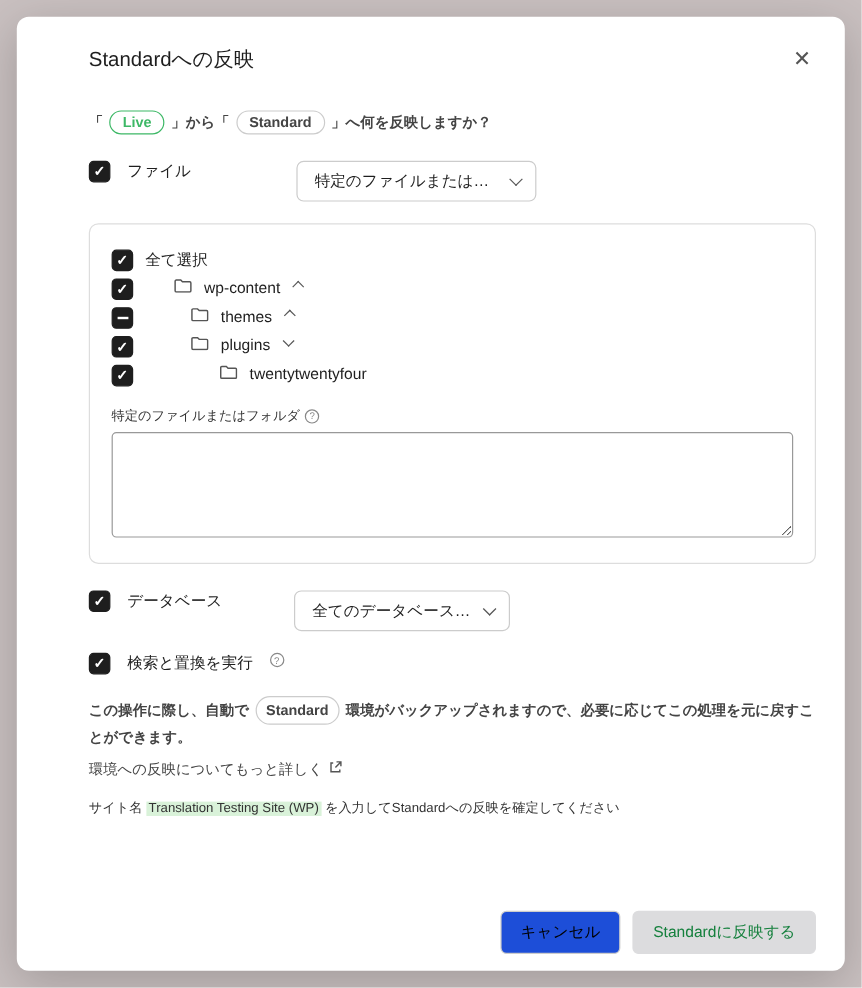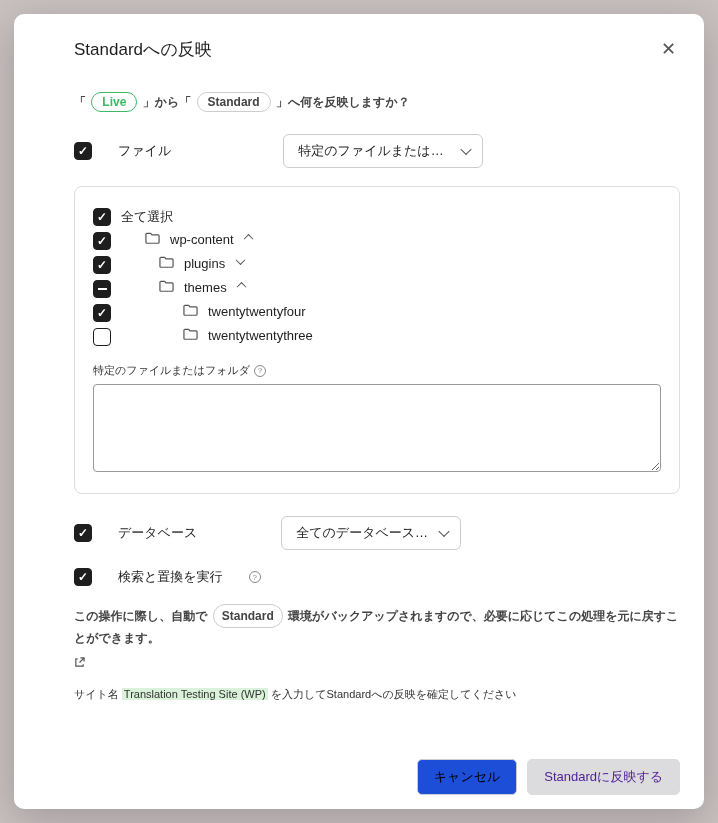--- a/index.html
+++ b/index.html
@@ -4,21 +4,21 @@
 <style>
 * { box-sizing: border-box; margin: 0; padding: 0; }
 body { font-family: -apple-system, BlinkMacSystemFont, "Segoe UI", sans-serif; background: #c9c0c0; width: 718px; height: 823px; overflow: hidden; position: relative; font-size: 13px; color: #1e1e1e; }
 .modal { position: absolute; top: 14px; left: 14px; right: 14px; bottom: 14px; background: #fff; border-radius: 10px; box-shadow: 0 10px 40px rgba(0,0,0,0.2); display: flex; flex-direction: column; overflow: hidden; padding-left: 36px; }
 .modal-body { padding: 20px 24px; flex: 1; overflow-y: auto; }
 .modal-title { font-size: 17px; font-weight: 500; margin-bottom: 28px; display: flex; justify-content: space-between; align-items: center; }
 .close-btn { background: none; border: none; cursor: pointer; font-size: 18px; color: #555; padding: 4px; }
 .prompt-line { font-size: 12px; color: #444; margin-bottom: 22px; font-weight: bold; }
 .pill { display: inline-block; border: 1px solid #ccc; border-radius: 14px; padding: 2px 10px; font-size: 12px; margin: 0 2px; }
 .pill.live { border-color: #3db866; color: #3db866; }
-.row { display: flex; align-items: center; gap: 26px; margin-bottom: 18px; }
+.row { display: flex; gap: 14px; margin-bottom: 18px; }
 .checkbox { width: 18px; height: 18px; border-radius: 4px; border: 1.5px solid #1e1e1e; display: inline-flex; align-items: center; justify-content: center; cursor: pointer; flex-shrink: 0; }
 .checkbox.checked { background: #1e1e1e; border-color: #1e1e1e; }
 .checkbox.checked::after { content: "✓"; color: #fff; font-size: 12px; font-weight: bold; }
 .checkbox.indeterminate { background: #1e1e1e; border-color: #1e1e1e; }
 .checkbox.indeterminate::after { content: ""; width: 9px; height: 2px; background: #fff; }
 .checkbox.empty { background: #fff; }
 .label { font-size: 13px; }
 .dropdown { border: 1px solid #ccc; border-radius: 6px; padding: 7px 30px 7px 14px; font-size: 13px; background: #fff; cursor: pointer; position: relative; min-width: 180px; white-space: nowrap; overflow: hidden; text-overflow: ellipsis; }
 .dropdown::after { content: ""; position: absolute; right: 12px; top: 50%; width: 7px; height: 7px; border-right: 1.5px solid #555; border-bottom: 1.5px solid #555; transform: translateY(-70%) rotate(45deg); }
 .tree-panel { border: 1px solid #ddd; border-radius: 8px; padding: 18px; margin-bottom: 22px; }
@@ -32,21 +32,21 @@
 .field-label { font-size: 11px; color: #333; margin: 14px 0 6px; display: flex; align-items: center; gap: 4px; }
 .help-icon { width: 12px; height: 12px; border: 1px solid #888; border-radius: 50%; display: inline-flex; align-items: center; justify-content: center; font-size: 8px; color: #888; }
 .textarea { width: 100%; min-height: 88px; border: 1px solid #999; border-radius: 4px; resize: vertical; padding: 6px; font-family: inherit; font-size: 12px; }
 .info-text { font-size: 12px; color: #444; margin: 8px 0; line-height: 1.7; font-weight: bold; }
 .info-text .pill { padding: 1px 8px; }
 .link-line { font-size: 12px; color: #444; margin-bottom: 16px; display: flex; align-items: center; gap: 5px; cursor: pointer; }
 .confirm-label { font-size: 11px; color: #333; margin-bottom: 6px; }
 .highlight { background: #d9f2d9; padding: 0 2px; }
 .modal-footer { padding: 14px 24px; display: flex; justify-content: flex-end; gap: 10px; border-top: 0; }
 .btn { border-radius: 5px; padding: 8px 16px; font-size: 13px; cursor: pointer; border: 1px solid #ccc; background: #1d4ed8; }
-.btn.primary { background: #dcdcde; border-color: #dcdcde; color: #4c1d95; cursor: not-allowed; }
+.btn.primary { background: #dcdcde; border-color: #dcdcde; color: #15803d; cursor: not-allowed; }
 .indent-1 { width: 14px; }
 .indent-2 { width: 28px; }
 .indent-3 { width: 52px; }
 </style>
 </head>
 <body>
 
 <div class="modal">
   <div class="modal-body">
     <div class="modal-title">
@@ -81,60 +81,50 @@
         <span class="spacer indent-1"></span>
         <span class="folder-icon">
             <svg viewBox="0 0 16 13">
               <path fill="none" stroke="#555" stroke-width="1.3" d="M1 2.5a1 1 0 011-1h4l1.5 1.5H14a1 1 0 011 1v7a1 1 0 01-1 1H2a1 1 0 01-1-1z"></path>
             </svg>
           </span>
         <span>wp-content</span>
         <span class="chevron up"></span>
       </div>
       <div class="tree-item">
-        <span class="checkbox checked"></span>
-        <span class="spacer indent-2"></span>
-        <span class="folder-icon">
-            <svg viewBox="0 0 16 13">
-              <path fill="none" stroke="#555" stroke-width="1.3" d="M1 2.5a1 1 0 011-1h4l1.5 1.5H14a1 1 0 011 1v7a1 1 0 01-1 1H2a1 1 0 01-1-1z"></path>
-            </svg>
-          </span>
-        <span>plugins</span>
-        <span class="chevron down"></span>
-      </div>
-      <div class="tree-item">
         <span class="checkbox indeterminate"></span>
         <span class="spacer indent-2"></span>
         <span class="folder-icon">
             <svg viewBox="0 0 16 13">
               <path fill="none" stroke="#555" stroke-width="1.3" d="M1 2.5a1 1 0 011-1h4l1.5 1.5H14a1 1 0 011 1v7a1 1 0 01-1 1H2a1 1 0 01-1-1z"></path>
             </svg>
           </span>
         <span>themes</span>
         <span class="chevron up"></span>
       </div>
       <div class="tree-item">
         <span class="checkbox checked"></span>
+        <span class="spacer indent-2"></span>
+        <span class="folder-icon">
+            <svg viewBox="0 0 16 13">
+              <path fill="none" stroke="#555" stroke-width="1.3" d="M1 2.5a1 1 0 011-1h4l1.5 1.5H14a1 1 0 011 1v7a1 1 0 01-1 1H2a1 1 0 01-1-1z"></path>
+            </svg>
+          </span>
+        <span>plugins</span>
+        <span class="chevron down"></span>
+      </div>
+      <div class="tree-item">
+        <span class="checkbox checked"></span>
         <span class="spacer indent-3"></span>
         <span class="folder-icon">
             <svg viewBox="0 0 16 13">
               <path fill="none" stroke="#555" stroke-width="1.3" d="M1 2.5a1 1 0 011-1h4l1.5 1.5H14a1 1 0 011 1v7a1 1 0 01-1 1H2a1 1 0 01-1-1z"></path>
             </svg>
           </span>
         <span>twentytwentyfour</span>
-      </div>
-      <div class="tree-item">
-        <span class="checkbox empty"></span>
-        <span class="spacer indent-3"></span>
-        <span class="folder-icon">
-            <svg viewBox="0 0 16 13">
-              <path fill="none" stroke="#555" stroke-width="1.3" d="M1 2.5a1 1 0 011-1h4l1.5 1.5H14a1 1 0 011 1v7a1 1 0 01-1 1H2a1 1 0 01-1-1z"></path>
-            </svg>
-          </span>
-        <span>twentytwentythree</span>
       </div>
 
       <div class="field-label">
         <span>特定のファイルまたはフォルダ</span>
         <span class="help-icon">?</span>
       </div>
       <textarea class="textarea" style=""></textarea>
     </div>
 
     <div class="row">
@@ -150,20 +140,21 @@
       <span class="help-icon">?</span>
     </div>
 
     <div class="info-text">
       <span>この操作に際し、自動で</span>
       <span class="pill">Standard</span>
       <span>環境がバックアップされますので、必要に応じてこの処理を元に戻すことができます。</span>
     </div>
 
     <div class="link-line">
+      <span>環境への反映についてもっと詳しく</span>
       <span><svg width="11" height="11" viewBox="0 0 12 12">
             <path fill="none" stroke="#555" stroke-width="1.3" d="M4 2H2v8h8V8M6 6l5-5M7 1h4v4"></path>
           </svg></span>
     </div>
 
     <div class="confirm-label">
       <span>サイト名</span>
       <span class="highlight">Translation Testing Site (WP)</span>
       <span>を入力してStandardへの反映を確定してください</span>
     </div>

